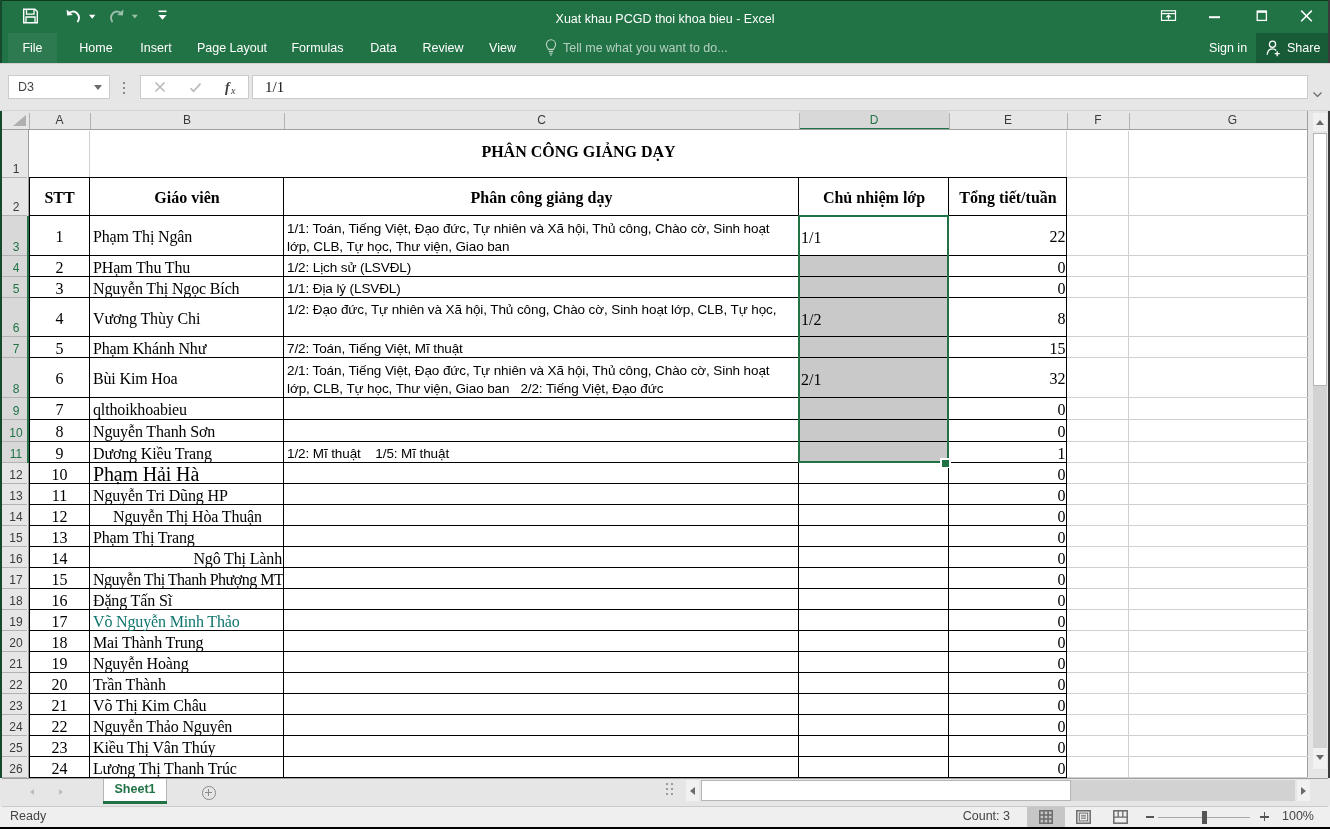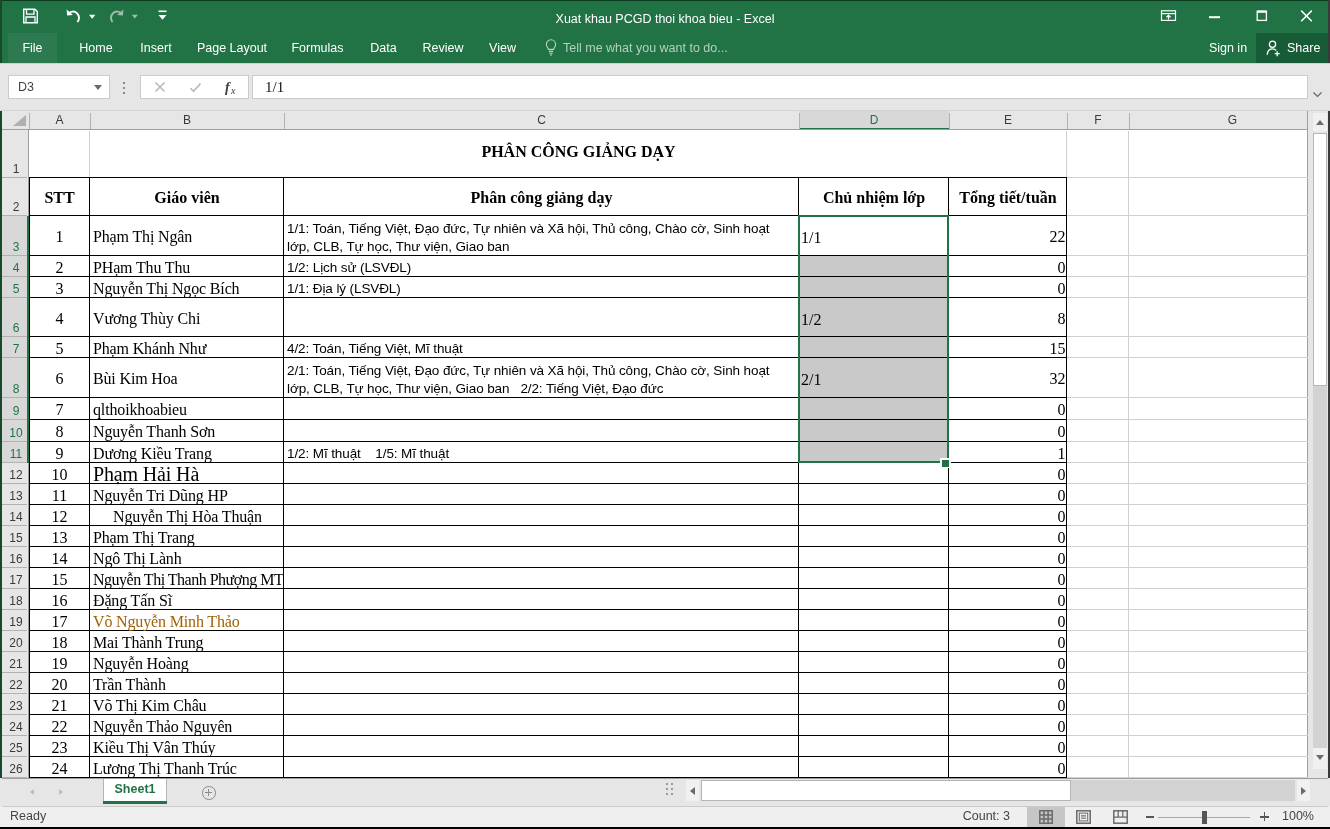--- a/index.html
+++ b/index.html
@@ -253,24 +253,25 @@
 <div style="position:absolute;left:93px;top:256.5px;width:189px;height:21px;font-family:'Liberation Serif',serif;font-size:16px;color:#000;line-height:21px;text-align:left;white-space:nowrap;letter-spacing:-0.15px;">PHạm Thu Thu</div>
 <div style="position:absolute;left:949px;top:256.5px;width:116.5px;height:21px;font-family:'Liberation Serif',serif;font-size:16px;color:#000;line-height:21px;text-align:right;white-space:nowrap;">0</div>
 <div style="position:absolute;left:287px;top:259px;width:509px;height:18px;font-family:'Liberation Sans',sans-serif;font-size:13.5px;color:#000;line-height:18px;text-align:left;white-space:nowrap;letter-spacing:-0.1px;">1/2: Lịch sử (LSVĐL)</div>
 <div style="position:absolute;left:29px;top:277.5px;width:61px;height:21px;font-family:'Liberation Serif',serif;font-size:16px;color:#000;line-height:21px;text-align:center;white-space:nowrap;">3</div>
 <div style="position:absolute;left:93px;top:277.5px;width:189px;height:21px;font-family:'Liberation Serif',serif;font-size:16px;color:#000;line-height:21px;text-align:left;white-space:nowrap;letter-spacing:-0.15px;">Nguyễn Thị Ngọc Bích</div>
 <div style="position:absolute;left:949px;top:277.5px;width:116.5px;height:21px;font-family:'Liberation Serif',serif;font-size:16px;color:#000;line-height:21px;text-align:right;white-space:nowrap;">0</div>
 <div style="position:absolute;left:287px;top:280px;width:509px;height:18px;font-family:'Liberation Sans',sans-serif;font-size:13.5px;color:#000;line-height:18px;text-align:left;white-space:nowrap;letter-spacing:-0.1px;">1/1: Địa lý (LSVĐL)</div>
 <div style="position:absolute;left:29px;top:298.5px;width:61px;height:39px;font-family:'Liberation Serif',serif;font-size:16px;color:#000;line-height:39px;text-align:center;white-space:nowrap;">4</div>
 <div style="position:absolute;left:93px;top:298.5px;width:189px;height:39px;font-family:'Liberation Serif',serif;font-size:16px;color:#000;line-height:39px;text-align:left;white-space:nowrap;letter-spacing:-0.15px;">Vương Thùy Chi</div>
 <div style="position:absolute;left:949px;top:298.5px;width:116.5px;height:39px;font-family:'Liberation Serif',serif;font-size:16px;color:#000;line-height:39px;text-align:right;white-space:nowrap;">8</div>
+<div style="position:absolute;left:287px;top:301px;width:509px;height:18px;font-family:'Liberation Sans',sans-serif;font-size:13.5px;color:#000;line-height:18px;text-align:left;white-space:nowrap;letter-spacing:-0.1px;">1/2: Đạo đức, Tự nhiên và Xã hội, Thủ công, Chào cờ, Sinh hoạt lớp, CLB, Tự học,</div>
 <div style="position:absolute;left:29px;top:337.5px;width:61px;height:21px;font-family:'Liberation Serif',serif;font-size:16px;color:#000;line-height:21px;text-align:center;white-space:nowrap;">5</div>
 <div style="position:absolute;left:93px;top:337.5px;width:189px;height:21px;font-family:'Liberation Serif',serif;font-size:16px;color:#000;line-height:21px;text-align:left;white-space:nowrap;letter-spacing:-0.15px;">Phạm Khánh Như</div>
 <div style="position:absolute;left:949px;top:337.5px;width:116.5px;height:21px;font-family:'Liberation Serif',serif;font-size:16px;color:#000;line-height:21px;text-align:right;white-space:nowrap;">15</div>
-<div style="position:absolute;left:287px;top:340px;width:509px;height:18px;font-family:'Liberation Sans',sans-serif;font-size:13.5px;color:#000;line-height:18px;text-align:left;white-space:nowrap;letter-spacing:-0.1px;">4/2: Toán, Tiếng Việt, Mĩ thuật</div>
+<div style="position:absolute;left:287px;top:340px;width:509px;height:18px;font-family:'Liberation Sans',sans-serif;font-size:13.5px;color:#000;line-height:18px;text-align:left;white-space:nowrap;letter-spacing:-0.1px;">7/2: Toán, Tiếng Việt, Mĩ thuật</div>
 <div style="position:absolute;left:29px;top:358.5px;width:61px;height:40px;font-family:'Liberation Serif',serif;font-size:16px;color:#000;line-height:40px;text-align:center;white-space:nowrap;">6</div>
 <div style="position:absolute;left:93px;top:358.5px;width:189px;height:40px;font-family:'Liberation Serif',serif;font-size:16px;color:#000;line-height:40px;text-align:left;white-space:nowrap;letter-spacing:-0.15px;">Bùi Kim Hoa</div>
 <div style="position:absolute;left:949px;top:358.5px;width:116.5px;height:40px;font-family:'Liberation Serif',serif;font-size:16px;color:#000;line-height:40px;text-align:right;white-space:nowrap;">32</div>
 <div style="position:absolute;left:287px;top:362px;width:509px;height:18px;font-family:'Liberation Sans',sans-serif;font-size:13.5px;color:#000;line-height:18px;text-align:left;white-space:nowrap;letter-spacing:-0.1px;">2/1: Toán, Tiếng Việt, Đạo đức, Tự nhiên và Xã hội, Thủ công, Chào cờ, Sinh hoạt</div>
 <div style="position:absolute;left:287px;top:380px;width:509px;height:18px;font-family:'Liberation Sans',sans-serif;font-size:13.5px;color:#000;line-height:18px;text-align:left;white-space:nowrap;letter-spacing:-0.1px;">lớp, CLB, Tự học, Thư viện, Giao ban&nbsp;&nbsp;&nbsp;2/2: Tiếng Việt, Đạo đức</div>
 <div style="position:absolute;left:29px;top:398.5px;width:61px;height:22px;font-family:'Liberation Serif',serif;font-size:16px;color:#000;line-height:22px;text-align:center;white-space:nowrap;">7</div>
 <div style="position:absolute;left:93px;top:398.5px;width:189px;height:22px;font-family:'Liberation Serif',serif;font-size:16px;color:#000;line-height:22px;text-align:left;white-space:nowrap;letter-spacing:-0.15px;">qlthoikhoabieu</div>
 <div style="position:absolute;left:949px;top:398.5px;width:116.5px;height:22px;font-family:'Liberation Serif',serif;font-size:16px;color:#000;line-height:22px;text-align:right;white-space:nowrap;">0</div>
 <div style="position:absolute;left:29px;top:420.5px;width:61px;height:22px;font-family:'Liberation Serif',serif;font-size:16px;color:#000;line-height:22px;text-align:center;white-space:nowrap;">8</div>
 <div style="position:absolute;left:93px;top:420.5px;width:189px;height:22px;font-family:'Liberation Serif',serif;font-size:16px;color:#000;line-height:22px;text-align:left;white-space:nowrap;letter-spacing:-0.15px;">Nguyễn Thanh Sơn</div>
@@ -285,30 +286,30 @@
 <div style="position:absolute;left:29px;top:484.5px;width:61px;height:21px;font-family:'Liberation Serif',serif;font-size:16px;color:#000;line-height:21px;text-align:center;white-space:nowrap;">11</div>
 <div style="position:absolute;left:93px;top:484.5px;width:189px;height:21px;font-family:'Liberation Serif',serif;font-size:16px;color:#000;line-height:21px;text-align:left;white-space:nowrap;letter-spacing:-0.15px;">Nguyễn Tri Dũng HP</div>
 <div style="position:absolute;left:949px;top:484.5px;width:116.5px;height:21px;font-family:'Liberation Serif',serif;font-size:16px;color:#000;line-height:21px;text-align:right;white-space:nowrap;">0</div>
 <div style="position:absolute;left:29px;top:505.5px;width:61px;height:21px;font-family:'Liberation Serif',serif;font-size:16px;color:#000;line-height:21px;text-align:center;white-space:nowrap;">12</div>
 <div style="position:absolute;left:93px;top:505.5px;width:189px;height:21px;font-family:'Liberation Serif',serif;font-size:16px;color:#000;line-height:21px;text-align:center;white-space:nowrap;letter-spacing:-0.15px;">Nguyễn Thị Hòa Thuận</div>
 <div style="position:absolute;left:949px;top:505.5px;width:116.5px;height:21px;font-family:'Liberation Serif',serif;font-size:16px;color:#000;line-height:21px;text-align:right;white-space:nowrap;">0</div>
 <div style="position:absolute;left:29px;top:526.5px;width:61px;height:21px;font-family:'Liberation Serif',serif;font-size:16px;color:#000;line-height:21px;text-align:center;white-space:nowrap;">13</div>
 <div style="position:absolute;left:93px;top:526.5px;width:189px;height:21px;font-family:'Liberation Serif',serif;font-size:16px;color:#000;line-height:21px;text-align:left;white-space:nowrap;letter-spacing:-0.15px;">Phạm Thị Trang</div>
 <div style="position:absolute;left:949px;top:526.5px;width:116.5px;height:21px;font-family:'Liberation Serif',serif;font-size:16px;color:#000;line-height:21px;text-align:right;white-space:nowrap;">0</div>
 <div style="position:absolute;left:29px;top:547.5px;width:61px;height:21px;font-family:'Liberation Serif',serif;font-size:16px;color:#000;line-height:21px;text-align:center;white-space:nowrap;">14</div>
-<div style="position:absolute;left:93px;top:547.5px;width:189px;height:21px;font-family:'Liberation Serif',serif;font-size:16px;color:#000;line-height:21px;text-align:left;white-space:nowrap;letter-spacing:-0.15px;">Ngô Thị Lành</div>
+<div style="position:absolute;left:93px;top:547.5px;width:189px;height:21px;font-family:'Liberation Serif',serif;font-size:16px;color:#000;line-height:21px;text-align:right;white-space:nowrap;letter-spacing:-0.15px;">Ngô Thị Lành</div>
 <div style="position:absolute;left:949px;top:547.5px;width:116.5px;height:21px;font-family:'Liberation Serif',serif;font-size:16px;color:#000;line-height:21px;text-align:right;white-space:nowrap;">0</div>
 <div style="position:absolute;left:29px;top:568.5px;width:61px;height:21px;font-family:'Liberation Serif',serif;font-size:16px;color:#000;line-height:21px;text-align:center;white-space:nowrap;">15</div>
 <div style="position:absolute;left:93px;top:568.5px;width:189px;height:21px;font-family:'Liberation Serif',serif;font-size:16px;color:#000;line-height:21px;text-align:left;white-space:nowrap;letter-spacing:-0.5px;">Nguyễn Thị Thanh Phượng MT</div>
 <div style="position:absolute;left:949px;top:568.5px;width:116.5px;height:21px;font-family:'Liberation Serif',serif;font-size:16px;color:#000;line-height:21px;text-align:right;white-space:nowrap;">0</div>
 <div style="position:absolute;left:29px;top:589.5px;width:61px;height:21px;font-family:'Liberation Serif',serif;font-size:16px;color:#000;line-height:21px;text-align:center;white-space:nowrap;">16</div>
 <div style="position:absolute;left:93px;top:589.5px;width:189px;height:21px;font-family:'Liberation Serif',serif;font-size:16px;color:#000;line-height:21px;text-align:left;white-space:nowrap;letter-spacing:-0.15px;">Đặng Tấn Sĩ</div>
 <div style="position:absolute;left:949px;top:589.5px;width:116.5px;height:21px;font-family:'Liberation Serif',serif;font-size:16px;color:#000;line-height:21px;text-align:right;white-space:nowrap;">0</div>
 <div style="position:absolute;left:29px;top:610.5px;width:61px;height:21px;font-family:'Liberation Serif',serif;font-size:16px;color:#000;line-height:21px;text-align:center;white-space:nowrap;">17</div>
-<div style="position:absolute;left:93px;top:610.5px;width:189px;height:21px;font-family:'Liberation Serif',serif;font-size:16px;color:#a16207;line-height:21px;text-align:left;white-space:nowrap;letter-spacing:-0.15px;">Võ Nguyễn Minh Thảo</div>
+<div style="position:absolute;left:93px;top:610.5px;width:189px;height:21px;font-family:'Liberation Serif',serif;font-size:16px;color:#0f766e;line-height:21px;text-align:left;white-space:nowrap;letter-spacing:-0.15px;">Võ Nguyễn Minh Thảo</div>
 <div style="position:absolute;left:949px;top:610.5px;width:116.5px;height:21px;font-family:'Liberation Serif',serif;font-size:16px;color:#000;line-height:21px;text-align:right;white-space:nowrap;">0</div>
 <div style="position:absolute;left:29px;top:631.5px;width:61px;height:21px;font-family:'Liberation Serif',serif;font-size:16px;color:#000;line-height:21px;text-align:center;white-space:nowrap;">18</div>
 <div style="position:absolute;left:93px;top:631.5px;width:189px;height:21px;font-family:'Liberation Serif',serif;font-size:16px;color:#000;line-height:21px;text-align:left;white-space:nowrap;letter-spacing:-0.15px;">Mai Thành Trung</div>
 <div style="position:absolute;left:949px;top:631.5px;width:116.5px;height:21px;font-family:'Liberation Serif',serif;font-size:16px;color:#000;line-height:21px;text-align:right;white-space:nowrap;">0</div>
 <div style="position:absolute;left:29px;top:652.5px;width:61px;height:21px;font-family:'Liberation Serif',serif;font-size:16px;color:#000;line-height:21px;text-align:center;white-space:nowrap;">19</div>
 <div style="position:absolute;left:93px;top:652.5px;width:189px;height:21px;font-family:'Liberation Serif',serif;font-size:16px;color:#000;line-height:21px;text-align:left;white-space:nowrap;letter-spacing:-0.15px;">Nguyễn Hoàng</div>
 <div style="position:absolute;left:949px;top:652.5px;width:116.5px;height:21px;font-family:'Liberation Serif',serif;font-size:16px;color:#000;line-height:21px;text-align:right;white-space:nowrap;">0</div>
 <div style="position:absolute;left:29px;top:673.5px;width:61px;height:21px;font-family:'Liberation Serif',serif;font-size:16px;color:#000;line-height:21px;text-align:center;white-space:nowrap;">20</div>
 <div style="position:absolute;left:93px;top:673.5px;width:189px;height:21px;font-family:'Liberation Serif',serif;font-size:16px;color:#000;line-height:21px;text-align:left;white-space:nowrap;letter-spacing:-0.15px;">Trần Thành</div>
 <div style="position:absolute;left:949px;top:673.5px;width:116.5px;height:21px;font-family:'Liberation Serif',serif;font-size:16px;color:#000;line-height:21px;text-align:right;white-space:nowrap;">0</div>

